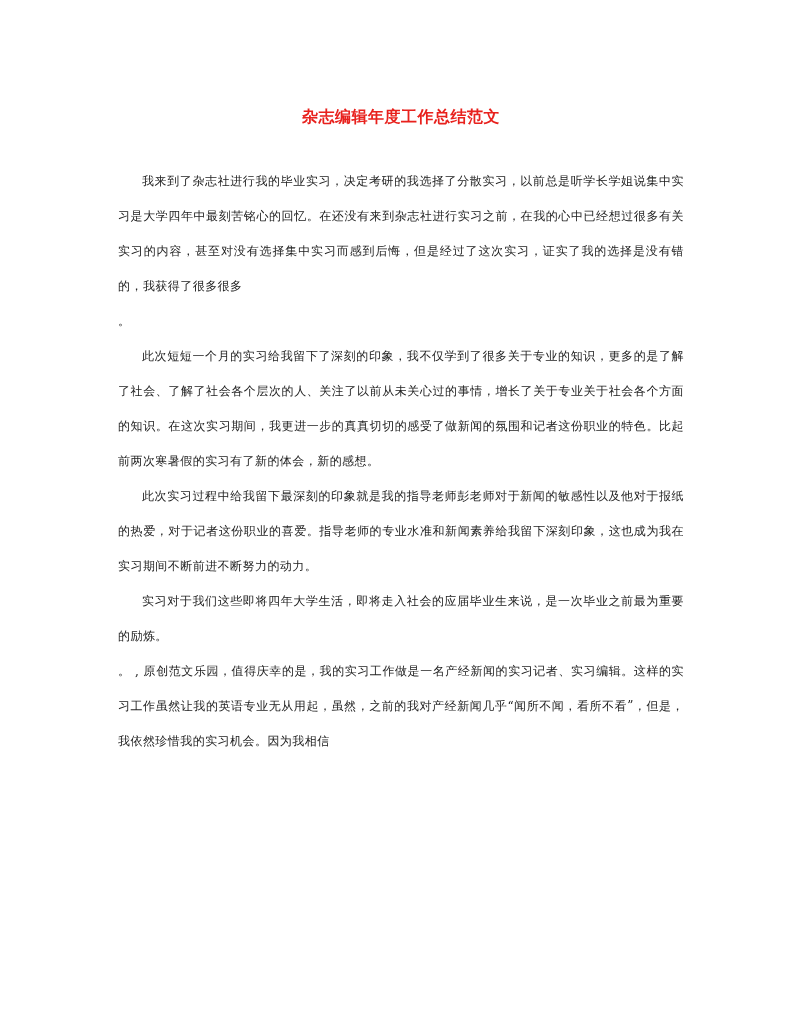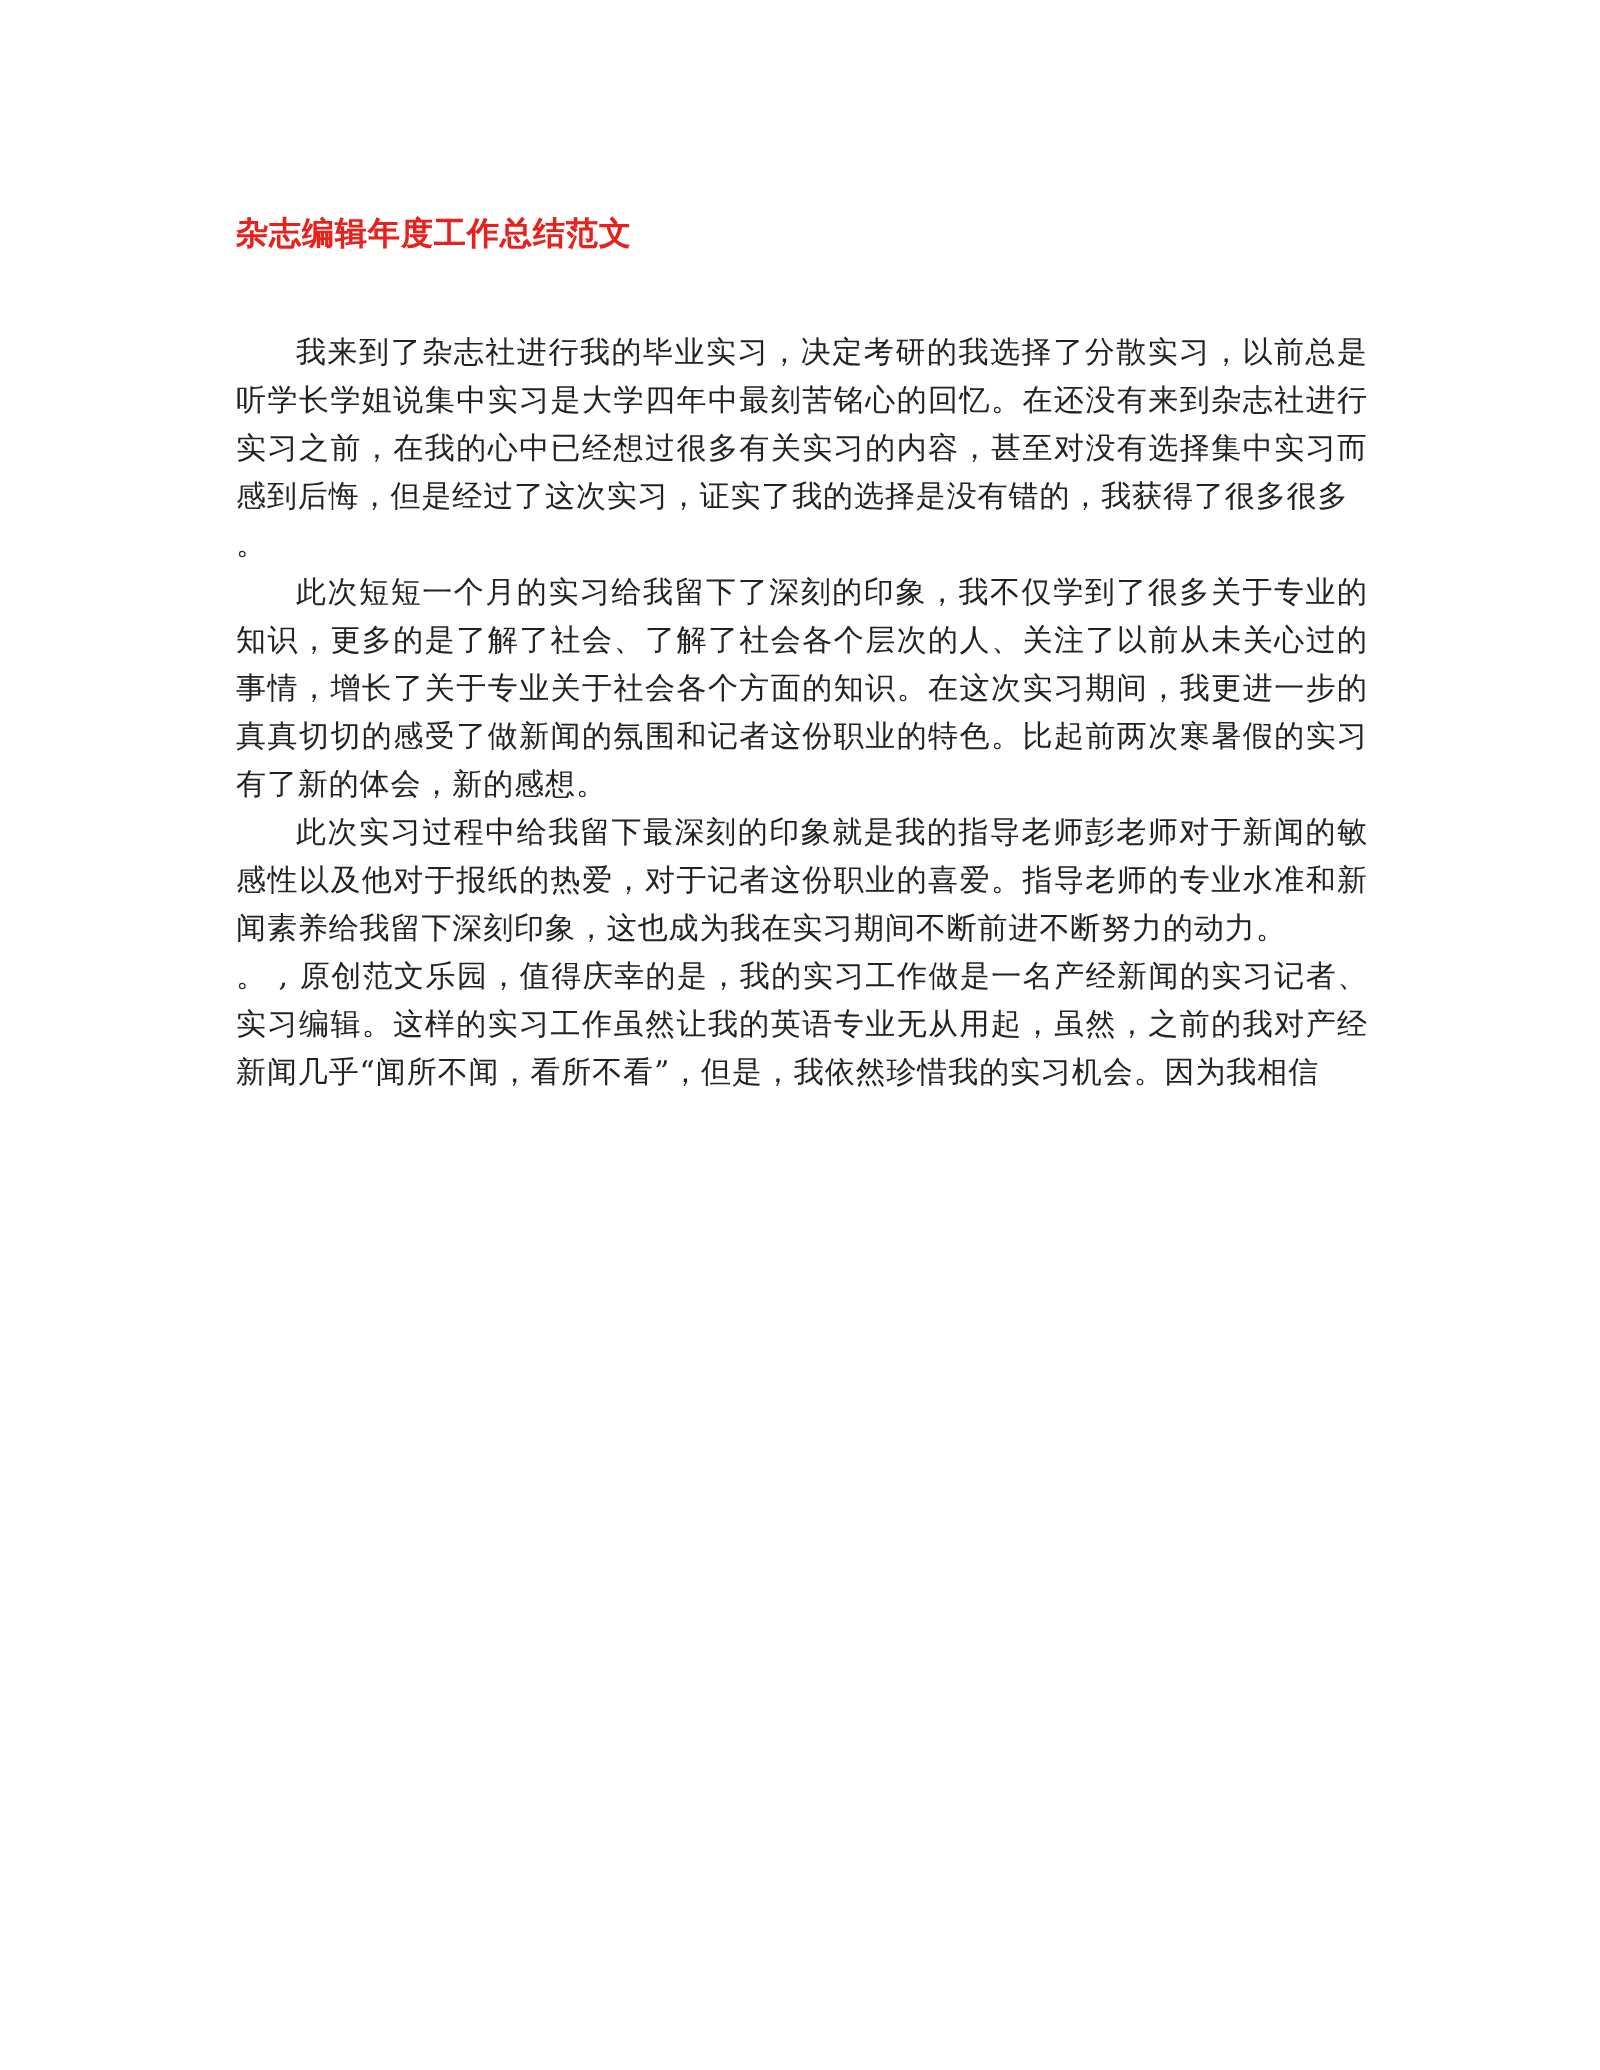--- a/index.html
+++ b/index.html
@@ -1,32 +1,33 @@
 <!DOCTYPE html>
 <html><head>
 <meta charset="utf-8">
 <style>
   html, body { margin: 0; padding: 0; background: #ffffff; }
   body { width: 800px; height: 1035px; position: relative; overflow: hidden;
          font-family: "DejaVu Serif", "Liberation Serif", serif; color: #222222; }
   .page { position: absolute; left: 118px; top: 0; width: 566px; }
-  .title { position: absolute; top: 107px; left: 0; width: 566px; text-align: left;
+  .title { position: absolute; top: 107px; left: 0; width: 566px; text-align: center;
            font-family: Liberation Sans, sans-serif;
            font-size: 16px; font-weight: bold; color: #e8211d; letter-spacing: 0.5px; }
   .body { position: absolute; top: 164px; left: 0; width: 566px;
-          font-size: 15px; line-height: 24px; letter-spacing: 0.45px;
+          font-size: 12px; line-height: 35px; letter-spacing: 0.45px;
           text-align: justify; word-break: break-all; }
   .body p { margin: 0; text-indent: 2em; }
   .body p.noindent { text-indent: 0; }
 </style>
 </head>
 <body>
 
 <div class="page">
   <div class="title">杂志编辑年度工作总结范文</div>
   <div class="body">
     <p>我来到了杂志社进行我的毕业实习，决定考研的我选择了分散实习，以前总是听学长学姐说集中实习是大学四年中最刻苦铭心的回忆。在还没有来到杂志社进行实习之前，在我的心中已经想过很多有关实习的内容，甚至对没有选择集中实习而感到后悔，但是经过了这次实习，证实了我的选择是没有错的，我获得了很多很多</p>
     <p class="noindent">。</p>
     <p>此次短短一个月的实习给我留下了深刻的印象，我不仅学到了很多关于专业的知识，更多的是了解了社会、了解了社会各个层次的人、关注了以前从未关心过的事情，增长了关于专业关于社会各个方面的知识。在这次实习期间，我更进一步的真真切切的感受了做新闻的氛围和记者这份职业的特色。比起前两次寒暑假的实习有了新的体会，新的感想。</p>
     <p>此次实习过程中给我留下最深刻的印象就是我的指导老师彭老师对于新闻的敏感性以及他对于报纸的热爱，对于记者这份职业的喜爱。指导老师的专业水准和新闻素养给我留下深刻印象，这也成为我在实习期间不断前进不断努力的动力。</p>
+    <p>实习对于我们这些即将四年大学生活，即将走入社会的应届毕业生来说，是一次毕业之前最为重要的励炼。</p>
     <p class="noindent">。 , 原创范文乐园，值得庆幸的是，我的实习工作做是一名产经新闻的实习记者、实习编辑。这样的实习工作虽然让我的英语专业无从用起，虽然，之前的我对产经新闻几乎“闻所不闻，看所不看”，但是，我依然珍惜我的实习机会。因为我相信</p>
   </div>
 </div>
 
 </body></html>

